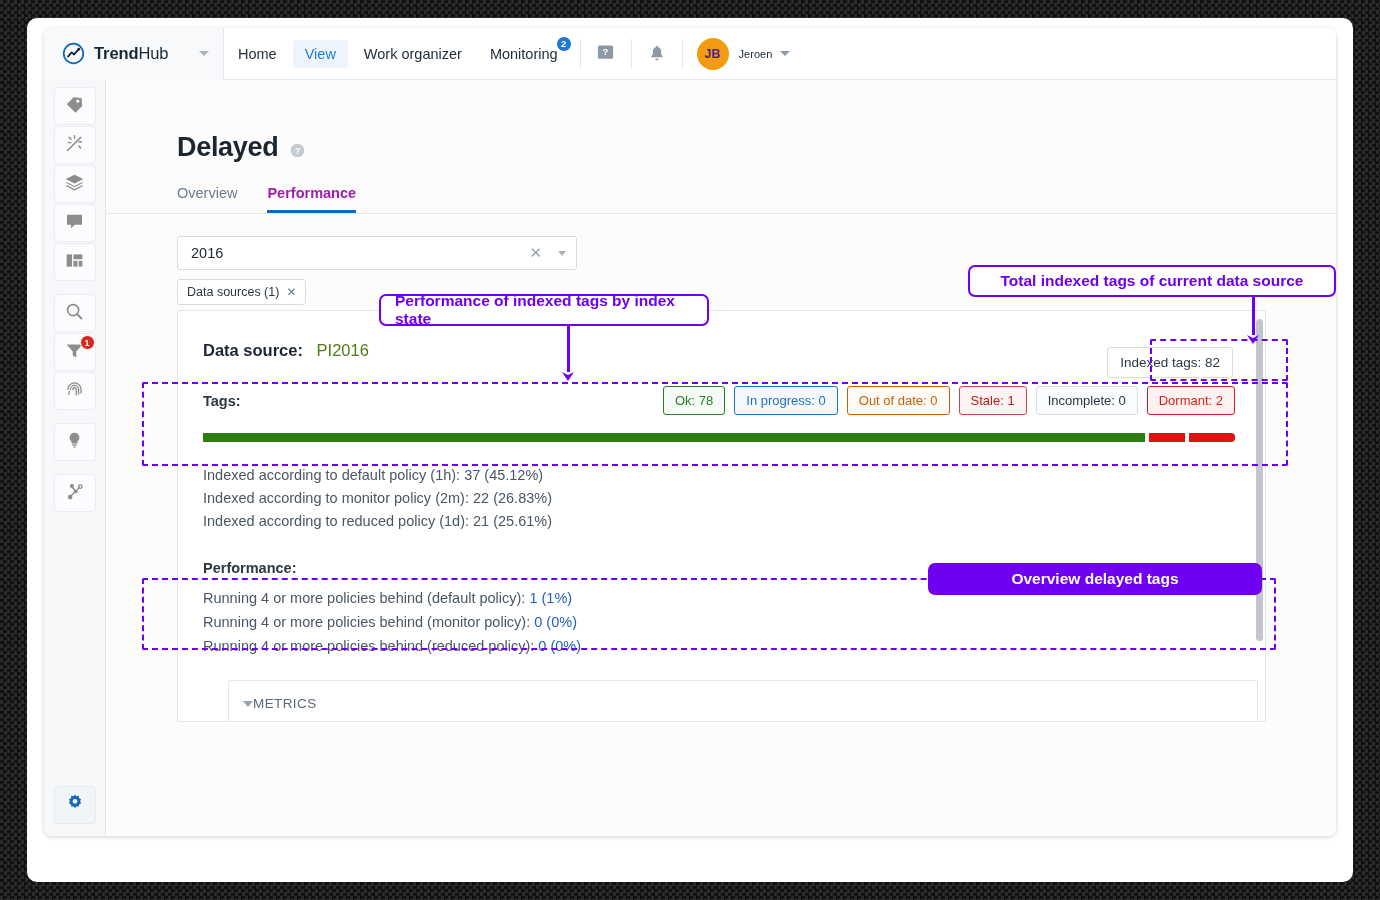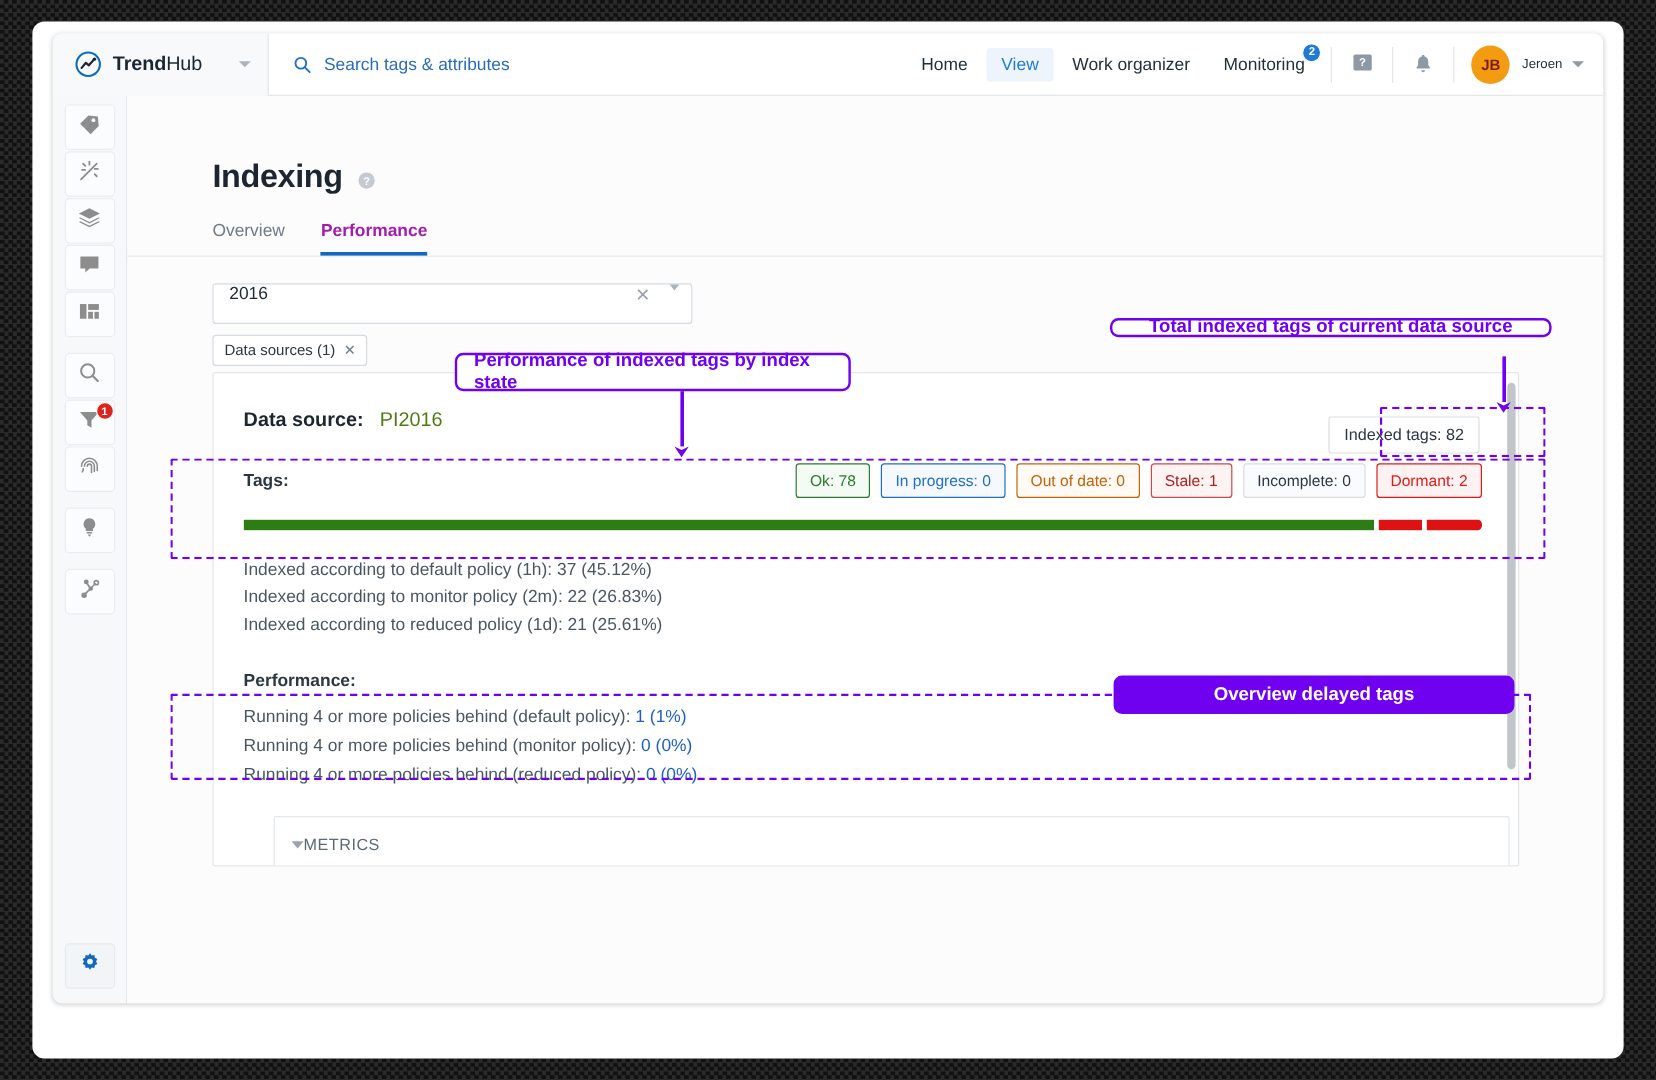--- a/index.html
+++ b/index.html
@@ -67,21 +67,21 @@
     position: absolute; top: -4px; right: -2px;
     background: #1f7ad4; color: #fff; font-size: 9.5px; font-weight: 700;
     width: 16px; height: 16px; border-radius: 50%;
     display: flex; align-items: center; justify-content: center;
     border: 1.5px solid #fff;
   }
   .divider-v { width: 1px; height: 30px; background: #e3e7ec; margin: 0 8px; }
   .icon-btn { width: 34px; height: 34px; display: flex; align-items: center; justify-content: center; cursor: pointer; }
   .avatar {
     width: 32px; height: 32px; border-radius: 50%; background: #f39c12;
-    color: #7f1d1d; font-size: 12.5px; font-weight: 700;
+    color: #4c1d95; font-size: 12.5px; font-weight: 700;
     display: flex; align-items: center; justify-content: center; margin-left: 6px;
   }
   .username { font-size: 11px; color: #22303c; margin-left: 10px; }
   .user-caret {
     margin-left: 8px; margin-right: 16px;
     width: 0; height: 0; border-left: 5px solid transparent;
     border-right: 5px solid transparent; border-top: 5px solid #8d99a4;
   }
 
   
@@ -122,21 +122,21 @@
 
   .tabs { display: flex; gap: 30px; padding: 22px 0 0 71px; }
   .tab { font-size: 14.5px; color: #6d7b88; padding-bottom: 9px; cursor: pointer; }
   .tab.active { color: #a21caf; font-weight: 700; border-bottom: 3px solid #1168bf; text-align: center; }
   .tabs-rule { height: 1px; background: #e6eaee; margin-left: 0; }
 
   
   .filterbar { position: relative; padding: 22px 0 0 71px; height: 96px; }
   .selectbox {
     width: 400px; height: 34px; border: 1px solid #d5dbe1; border-radius: 3px;
-    background: #fff; display: flex; padding: 0 10px 0 13px;
+    background: #fff; display: flex; align-items: center; padding: 0 10px 0 13px;
     font-size: 14.5px; color: #222c36;
   }
   .sel-x { margin-left: auto; color: #9aa4ae; font-size: 15px; cursor: pointer; }
   .sel-caret {
     margin-left: 16px; width: 0; height: 0;
     border-left: 4.5px solid transparent; border-right: 4.5px solid transparent;
     border-top: 5px solid #aab4bd;
   }
   .chip {
     display: inline-flex; align-items: center; gap: 7px; margin-top: 9px;
@@ -245,29 +245,20 @@
           <svg viewBox="0 0 24 24" width="23" height="23">
             <circle cx="12" cy="12" r="10.2" fill="none" stroke="#0f6bb5" stroke-width="1.8"></circle>
             <path d="M6.3 15.2 L10 10.8 L12.6 13 L17.4 7.6" fill="none" stroke="#1a2733" stroke-width="1.9" stroke-linecap="round" stroke-linejoin="round"></path>
             <circle cx="17.4" cy="7.6" r="1.5" fill="#1a2733"></circle>
           </svg>
         </span>
         <span class="brand-name"><b>Trend</b><span class="light">Hub</span></span>
         <span class="brand-caret"></span>
       </div>
 
-      <div class="searchwrap">
-        <span class="search-ic">
-          <svg viewBox="0 0 20 20" width="16" height="16">
-            <circle cx="8.4" cy="8.4" r="5.6" fill="none" stroke="#1f6fc4" stroke-width="1.9"></circle>
-            <line x1="12.6" y1="12.6" x2="17.6" y2="17.6" stroke="#1f6fc4" stroke-width="1.9" stroke-linecap="round"></line>
-          </svg>
-        </span>
-        <span class="search-ph">Search tags &amp; attributes</span>
-      </div>
 
       <div class="topnav">
         <div class="navitem"><span>Home</span></div>
         <div class="navitem active"><span>View</span></div>
         <div class="navitem"><span>Work organizer</span></div>
         <div class="navitem">
           <span>Monitoring</span>
           <span class="nav-badge">2</span>
         </div>
         <div class="divider-v"></div>
@@ -412,21 +403,21 @@
             <path d="M12 2.6l1.5 2.1 2.5-.5.4 2.5 2.3 1.1-1.2 2.3 1.2 2.3-2.3 1.1-.4 2.5-2.5-.5L12 17.6l-1.5-2.1-2.5.5-.4-2.5L5.3 12.4 6.5 10 5.3 7.8l2.3-1.1.4-2.5 2.5.5z" fill="#1168bf"></path>
             <circle cx="12" cy="10.1" r="2.6" fill="#f2f5f8"></circle>
           </svg>
         </span>
       </div>
     </div>
 
     <div class="page">
 
       <div class="page-title-row">
-        <div class="page-title">Indexing</div>
+        <div class="page-title">Delayed</div>
         <span class="help-ic">
           <svg viewBox="0 0 20 20" width="17" height="17">
             <circle cx="10" cy="10" r="8" fill="#c3cad1"></circle>
             <text x="10" y="14" font-size="11" font-family="Liberation Sans, sans-serif" fill="#ffffff" text-anchor="middle" font-weight="700">?</text>
           </svg>
         </span>
       </div>
 
       <div class="tabs">
         <div class="tab">Overview</div>
@@ -518,21 +509,21 @@
   <div class="ann ann-box-outline" style="left:379px; top:294px; width:330px; height:32px;">
     <span>Performance of indexed tags by index state</span>
   </div>
   <div class="ann ann-line" style="left:567px; top:326px; width:2.6px; height:46px;"></div>
   <div class="ann" style="left:560px; top:366px; width:16px; height:16px;">
     <svg width="16" height="16" viewBox="0 0 16 16">
         <path d="M8 15 L2 6 L8 9 L14 6 Z" fill="#7000f0"></path>
       </svg>
   </div>
 
-  <div class="ann ann-box-outline" style="left:925px; top:265px; width:368px; height:16px;">
+  <div class="ann ann-box-outline" style="left:968px; top:265px; width:368px; height:32px;">
     <span>Total indexed tags of current data source</span>
   </div>
   <div class="ann ann-line" style="left:1252px; top:297px; width:2.6px; height:38px;"></div>
   <div class="ann" style="left:1245px; top:329px; width:16px; height:16px;">
     <svg width="16" height="16" viewBox="0 0 16 16">
         <path d="M8 15 L2 6 L8 9 L14 6 Z" fill="#7000f0"></path>
       </svg>
   </div>
 
   <div class="ann ann-box-solid" style="left:928px; top:563px; width:334px; height:32px;">

